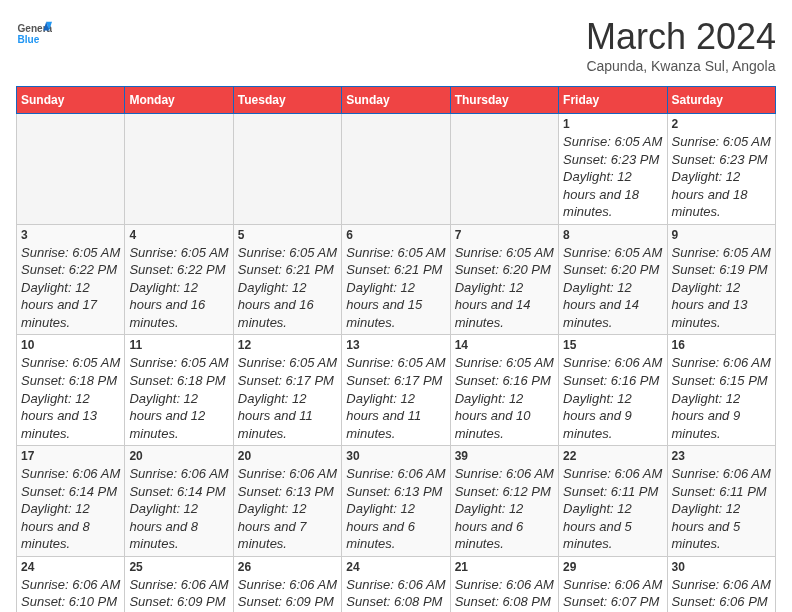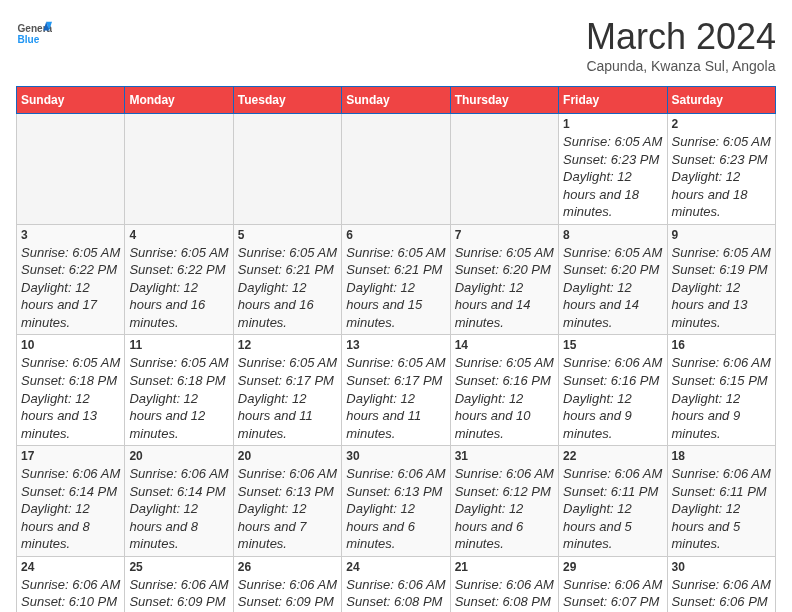--- a/index.html
+++ b/index.html
@@ -242,33 +242,33 @@
 Sunset: 6:13 PM
 Daylight: 12 hours and 7 minutes.</div>
         </td>
         <td>
           <span class="day-number">30</span>
           <div class="day-info" style="white-space: pre-line;">Sunrise: 6:06 AM
 Sunset: 6:13 PM
 Daylight: 12 hours and 6 minutes.</div>
         </td>
         <td>
-          <span class="day-number">31</span>
+          <span class="day-number">39</span>
           <div class="day-info" style="white-space: pre-line;">Sunrise: 6:06 AM
 Sunset: 6:12 PM
 Daylight: 12 hours and 6 minutes.</div>
         </td>
         <td>
           <span class="day-number">22</span>
           <div class="day-info" style="white-space: pre-line;">Sunrise: 6:06 AM
 Sunset: 6:11 PM
 Daylight: 12 hours and 5 minutes.</div>
         </td>
         <td>
-          <span class="day-number">18</span>
+          <span class="day-number">23</span>
           <div class="day-info" style="white-space: pre-line;">Sunrise: 6:06 AM
 Sunset: 6:11 PM
 Daylight: 12 hours and 5 minutes.</div>
         </td>
       </tr>
       <tr>
         <td>
           <span class="day-number">24</span>
           <div class="day-info" style="white-space: pre-line;">Sunrise: 6:06 AM
 Sunset: 6:10 PM

